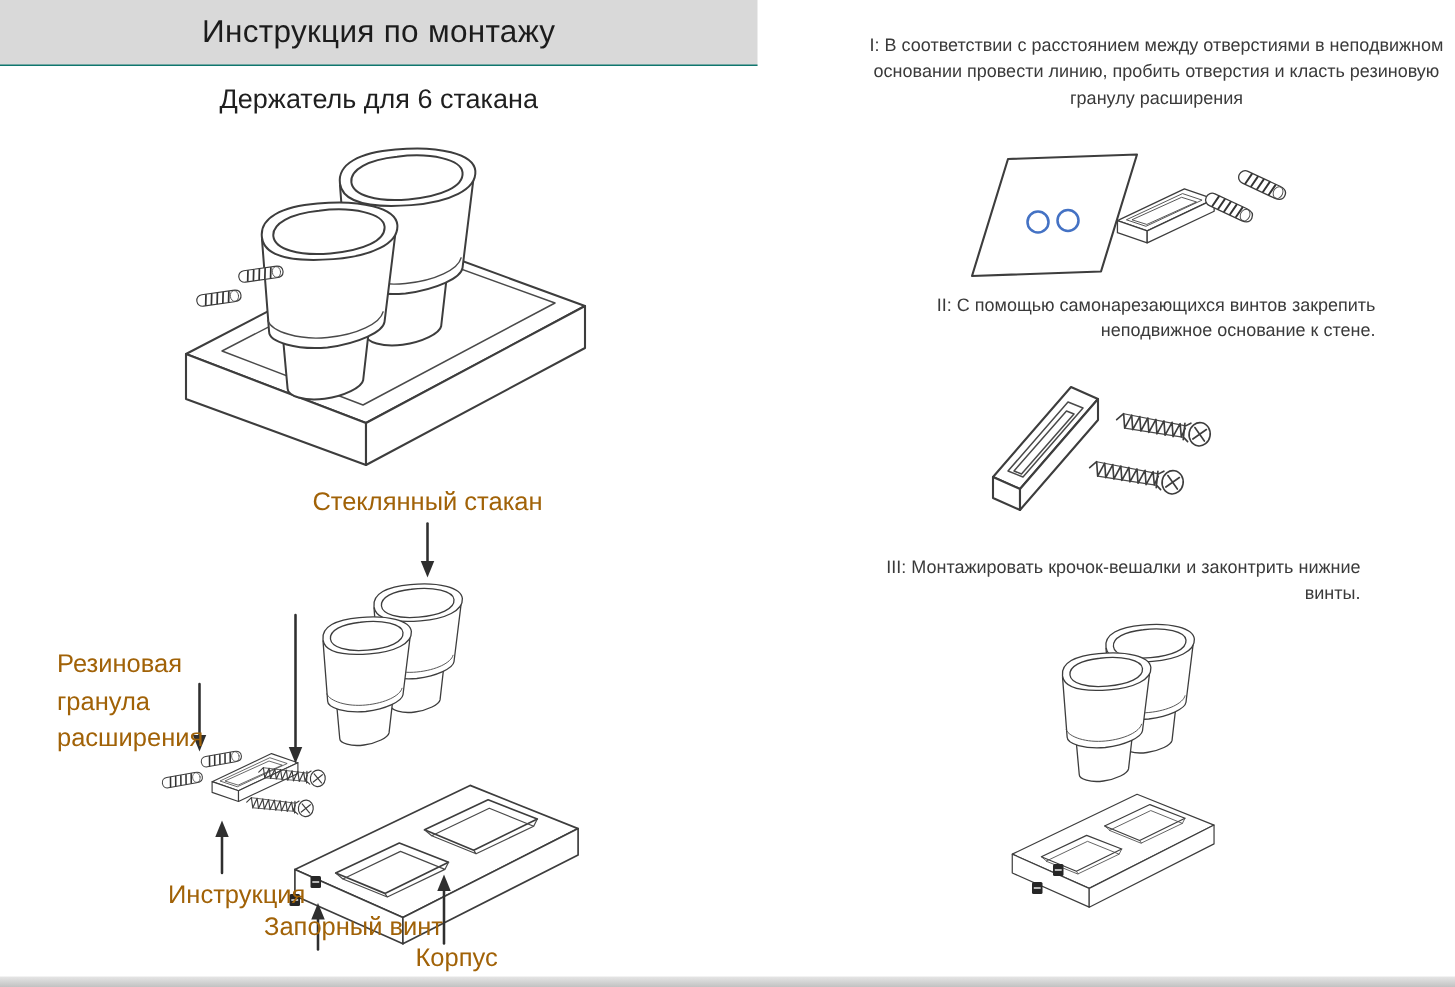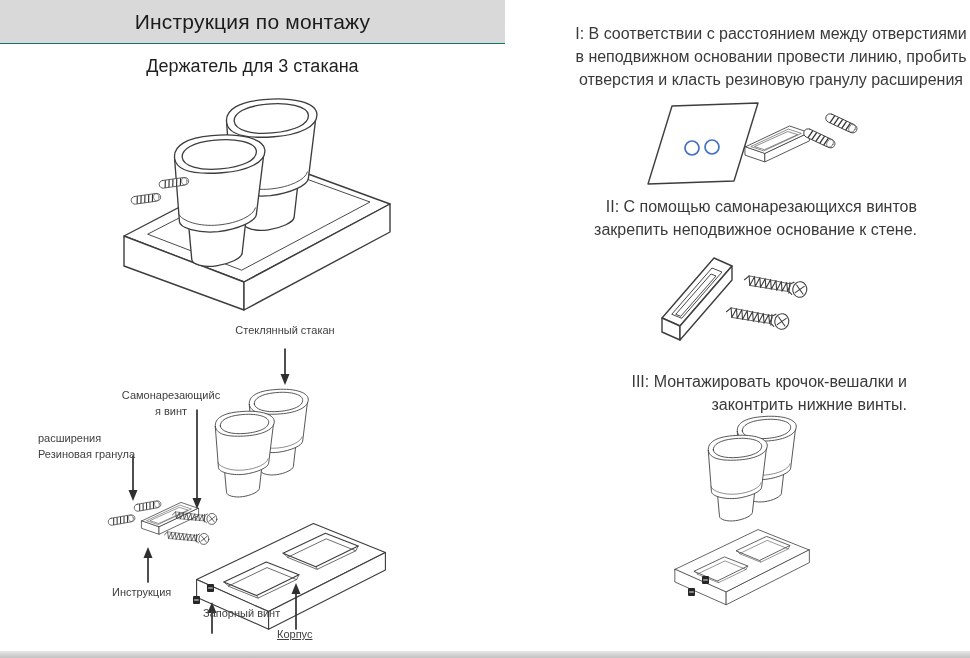--- a/index.html
+++ b/index.html
@@ -10,34 +10,34 @@
   .title-bar{
     position:absolute;left:0;top:0;width:505px;height:43px;background:#d9d9d9;
     border-bottom:1px solid #0f766e;display:flex;align-items:center;justify-content:center;
   }
   .title-bar span{font-size:21px;color:#1c1c1c;letter-spacing:.2px;}
   .subtitle{
     position:absolute;left:0;top:56px;width:505px;text-align:center;
     font-size:18px;color:#1f1f1f;
   }
   .step-text{
-    position:absolute;font-size:16px;line-height:1.45;color:#3a3a3a;margin:0;
+    position:absolute;font-size:12px;line-height:1.45;color:#3a3a3a;margin:0;
   }
   .step-1{left:572px;top:22px;width:398px;text-align:center;}
   .step-2{left:577px;top:195px;width:340px;text-align:right;}
   .step-3{left:577px;top:370px;width:330px;text-align:right;}
   .part-label{
-    position:absolute;font-size:11px;line-height:1.45;color:#404040;
+    position:absolute;font-size:17px;line-height:1.45;color:#a16207;
   }
   .lbl-glass{left:205px;top:323px;width:160px;text-align:center;}
   .lbl-selftap{left:112px;top:388px;width:118px;text-align:center;}
   .lbl-rubber{left:38px;top:431px;width:140px;text-align:left;}
   .lbl-base{left:112px;top:585px;}
-  .lbl-lock{left:176px;top:606px;margin-left:27px;}
-  .lbl-body{left:277px;top:627px;text-decoration:underline;}
+  .lbl-lock{left:176px;top:606px;}
+  .lbl-body{left:277px;top:627px;}
   .part-label .line{display:block;}
   svg{position:absolute;overflow:visible;}
   svg.defs{width:0;height:0;position:absolute;left:-10px;top:-10px;}
   .ln{fill:#ffffff;stroke:#3d3d3d;stroke-width:1.4;stroke-linejoin:round;stroke-linecap:round;}
   .ln-thin{fill:none;stroke:#4a4a4a;stroke-width:1;stroke-linejoin:round;stroke-linecap:round;}
   .ln-open{fill:none;stroke:#3d3d3d;stroke-width:1.4;stroke-linejoin:round;stroke-linecap:round;}
   .rib{fill:none;stroke:#333;stroke-width:2.1;stroke-linecap:round;}
   .hole{fill:#ffffff;stroke:#4472c4;stroke-width:1.7;}
   .dark{fill:#262626;stroke:none;}
   .arrow{stroke:#2f2f2f;stroke-width:1.7;fill:none;stroke-linecap:round;}
@@ -92,21 +92,21 @@
       <g id="sym-setscrew">
         <rect class="dark" x="0" y="0" width="7" height="8" rx="1"></rect>
         <path d="M1.2,4 L5.8,4" stroke="#ffffff" stroke-width="0.9"></path>
       </g>
     </defs>
   </svg>
 
   <div class="title-bar">
     <span>Инструкция по монтажу</span>
   </div>
-  <div class="subtitle">Держатель для 3 стакана</div>
+  <div class="subtitle">Держатель для 6 стакана</div>
 
   <svg style="left:108px;top:84px;" width="300" height="228" viewBox="0 0 300 228">
     <g>
       <path class="ln" d="M16,152 L162,76 L282,120 L136,198 Z"></path>
       <path class="ln" d="M16,152 L16,182 L136,226 L136,198 Z"></path>
       <path class="ln" d="M136,198 L136,226 L282,148 L282,120 Z"></path>
       <path class="ln-thin" d="M40,150 L168,84 L262,118 L134,186 Z"></path>
     </g>
     <use href="#sym-cup" transform="translate(112,10) scale(0.95)"></use>
     <use href="#sym-cup" transform="translate(60,46) scale(0.95)"></use>
@@ -138,27 +138,23 @@
       <path class="arrow-head" d="M148,547 L143.5,558 L152.5,558 Z"></path>
     <path class="arrow" d="M212,633 L212,612"></path>
       <path class="arrow-head" d="M212,602 L207.5,613 L216.5,613 Z"></path>
     <path class="arrow" d="M296,629 L296,593"></path>
       <path class="arrow-head" d="M296,583 L291.5,594 L300.5,594 Z"></path>
   </svg>
 
   <div class="part-label lbl-glass">
     <span class="line">Стеклянный стакан</span>
   </div>
-  <div class="part-label lbl-selftap">
-    <span class="line">Самонарезающийс</span>
-    <span class="line">я винт</span>
-  </div>
   <div class="part-label lbl-rubber">
+    <span class="line">Резиновая гранула</span>
     <span class="line">расширения</span>
-    <span class="line">Резиновая гранула</span>
   </div>
   <div class="part-label lbl-base">
     <span class="line">Инструкция</span>
   </div>
   <div class="part-label lbl-lock">
     <span class="line">Запорный винт</span>
   </div>
   <div class="part-label lbl-body">
     <span class="line">Корпус</span>
   </div>

